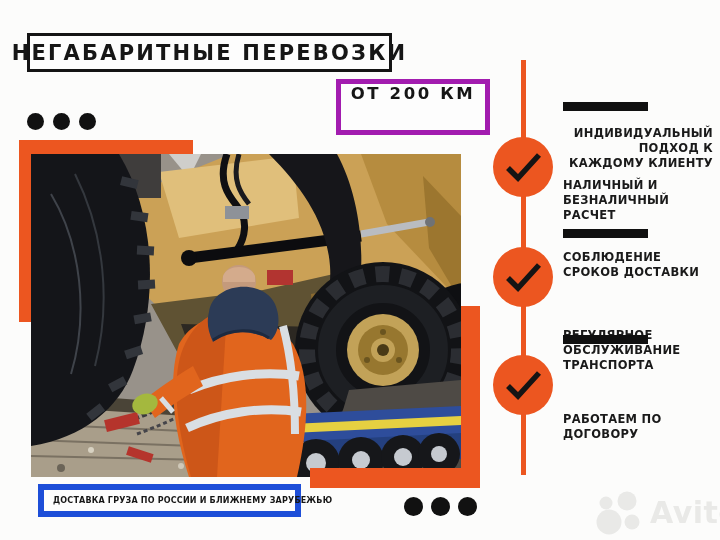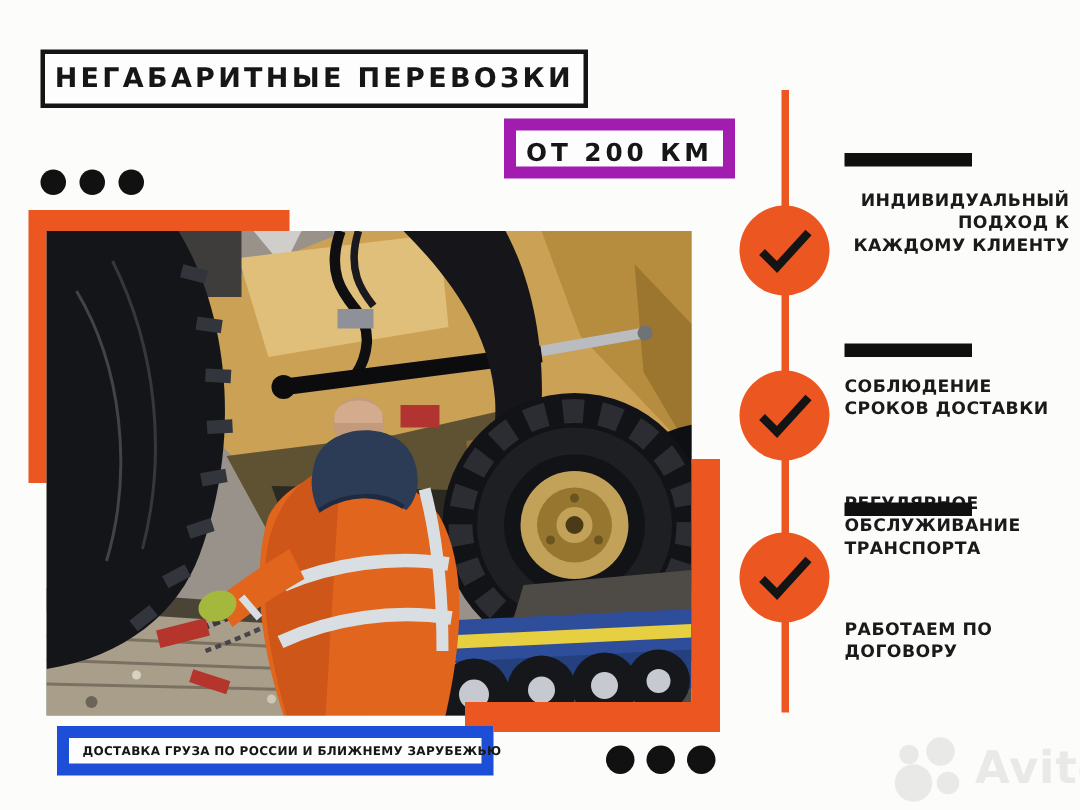--- a/index.html
+++ b/index.html
@@ -4,25 +4,25 @@
 <style>
   html,body{margin:0;padding:0;background:#ffffff;}
   .canvas{
     position:relative;width:720px;height:540px;overflow:hidden;
     background:#fcfcfb;font-family:"DejaVu Sans",sans-serif;color:#141414;
   }
   
   .title-box{
     position:absolute;left:27px;top:33px;width:365px;height:39px;box-sizing:border-box;
     border:3px solid #141414;background:#fdfdfd;display:flex;align-items:center;justify-content:center;
-    font-weight:bold;font-size:18px;letter-spacing:2.2px;white-space:nowrap;color:#161616;
+    font-weight:bold;font-size:21px;letter-spacing:2.2px;white-space:nowrap;color:#161616;
   }
   .badge-box{
-    position:absolute;left:336px;top:79px;width:154px;height:40px;box-sizing:border-box;
-    border:8px solid #a21caf;background:#fdfdfd;display:flex;align-items:flex-end;justify-content:center;
+    position:absolute;left:336px;top:79px;width:154px;height:56px;box-sizing:border-box;
+    border:5px solid #a21caf;background:#fdfdfd;display:flex;align-items:flex-start;justify-content:center;
     font-weight:bold;font-size:16.5px;letter-spacing:2.6px;white-space:nowrap;color:#161616;z-index:6;
   }
   
   .dots{position:absolute;display:flex;}
   .dots-top{left:27px;top:113px;gap:9px;}
   .dots-top .dot{width:17px;height:17px;}
   .dots-bottom{left:404px;top:497px;gap:8px;}
   .dots-bottom .dot{width:19px;height:19px;}
   .dot{border-radius:50%;background:#111111;}
   
@@ -42,22 +42,22 @@
   .fbar1{top:102px;} .fbar2{top:229px;} .fbar3{top:335px;}
   .fitem{
     position:absolute;left:563px;width:150px;font-weight:bold;font-size:11.5px;line-height:15px;
     letter-spacing:0.3px;white-space:pre-line;color:#1a1a1a;
   }
   .fi1a{top:126px;text-align:right;} .fi1b{top:178px;}
   .fi2a{top:250px;} .fi2b{top:288px;margin-top:40px;}
   .fi3a{top:357px;} .fi3b{top:412px;}
   
   .footer-box{
-    position:absolute;left:38px;top:484px;width:291px;height:33px;box-sizing:border-box;
-    border:8px solid #1d4ed8;background:#fdfdfd;display:flex;align-items:center;
+    position:absolute;left:38px;top:484px;width:263px;height:33px;box-sizing:border-box;
+    border:6px solid #1d4ed8;background:#fdfdfd;display:flex;align-items:center;
     padding-left:9px;font-weight:bold;font-size:8px;letter-spacing:0.2px;white-space:nowrap;color:#161616;z-index:4;
   }
   
   .watermark{position:absolute;left:594px;top:489px;display:flex;align-items:center;color:#e9e9e7;}
   .wm-text{font-weight:bold;font-size:30px;letter-spacing:0.5px;line-height:48px;}
 </style>
 </head>
 <body>
 
 <div class="canvas">
@@ -218,20 +218,23 @@
   <div class="check-circle cc3">
     <svg width="60" height="60" viewBox="0 0 60 60">
       <polyline points="15,31 25,41 46,18" fill="none" stroke="#141414" stroke-width="5.5"></polyline>
     </svg>
   </div>
 
   <div class="fbar fbar1"></div>
   <div class="fitem fi1a">ИНДИВИДУАЛЬНЫЙ
 ПОДХОД К
 КАЖДОМУ КЛИЕНТУ</div>
+  <div class="fitem fi1b">НАЛИЧНЫЙ И
+БЕЗНАЛИЧНЫЙ
+РАСЧЕТ</div>
 
   <div class="fbar fbar2"></div>
   <div class="fitem fi2a">СОБЛЮДЕНИЕ
 СРОКОВ ДОСТАВКИ</div>
   <div class="fitem fi2b">РЕГУЛЯРНОЕ
 ОБСЛУЖИВАНИЕ
 ТРАНСПОРТА</div>
 
   <div class="fbar fbar3"></div>
   <div class="fitem fi3b">РАБОТАЕМ ПО

